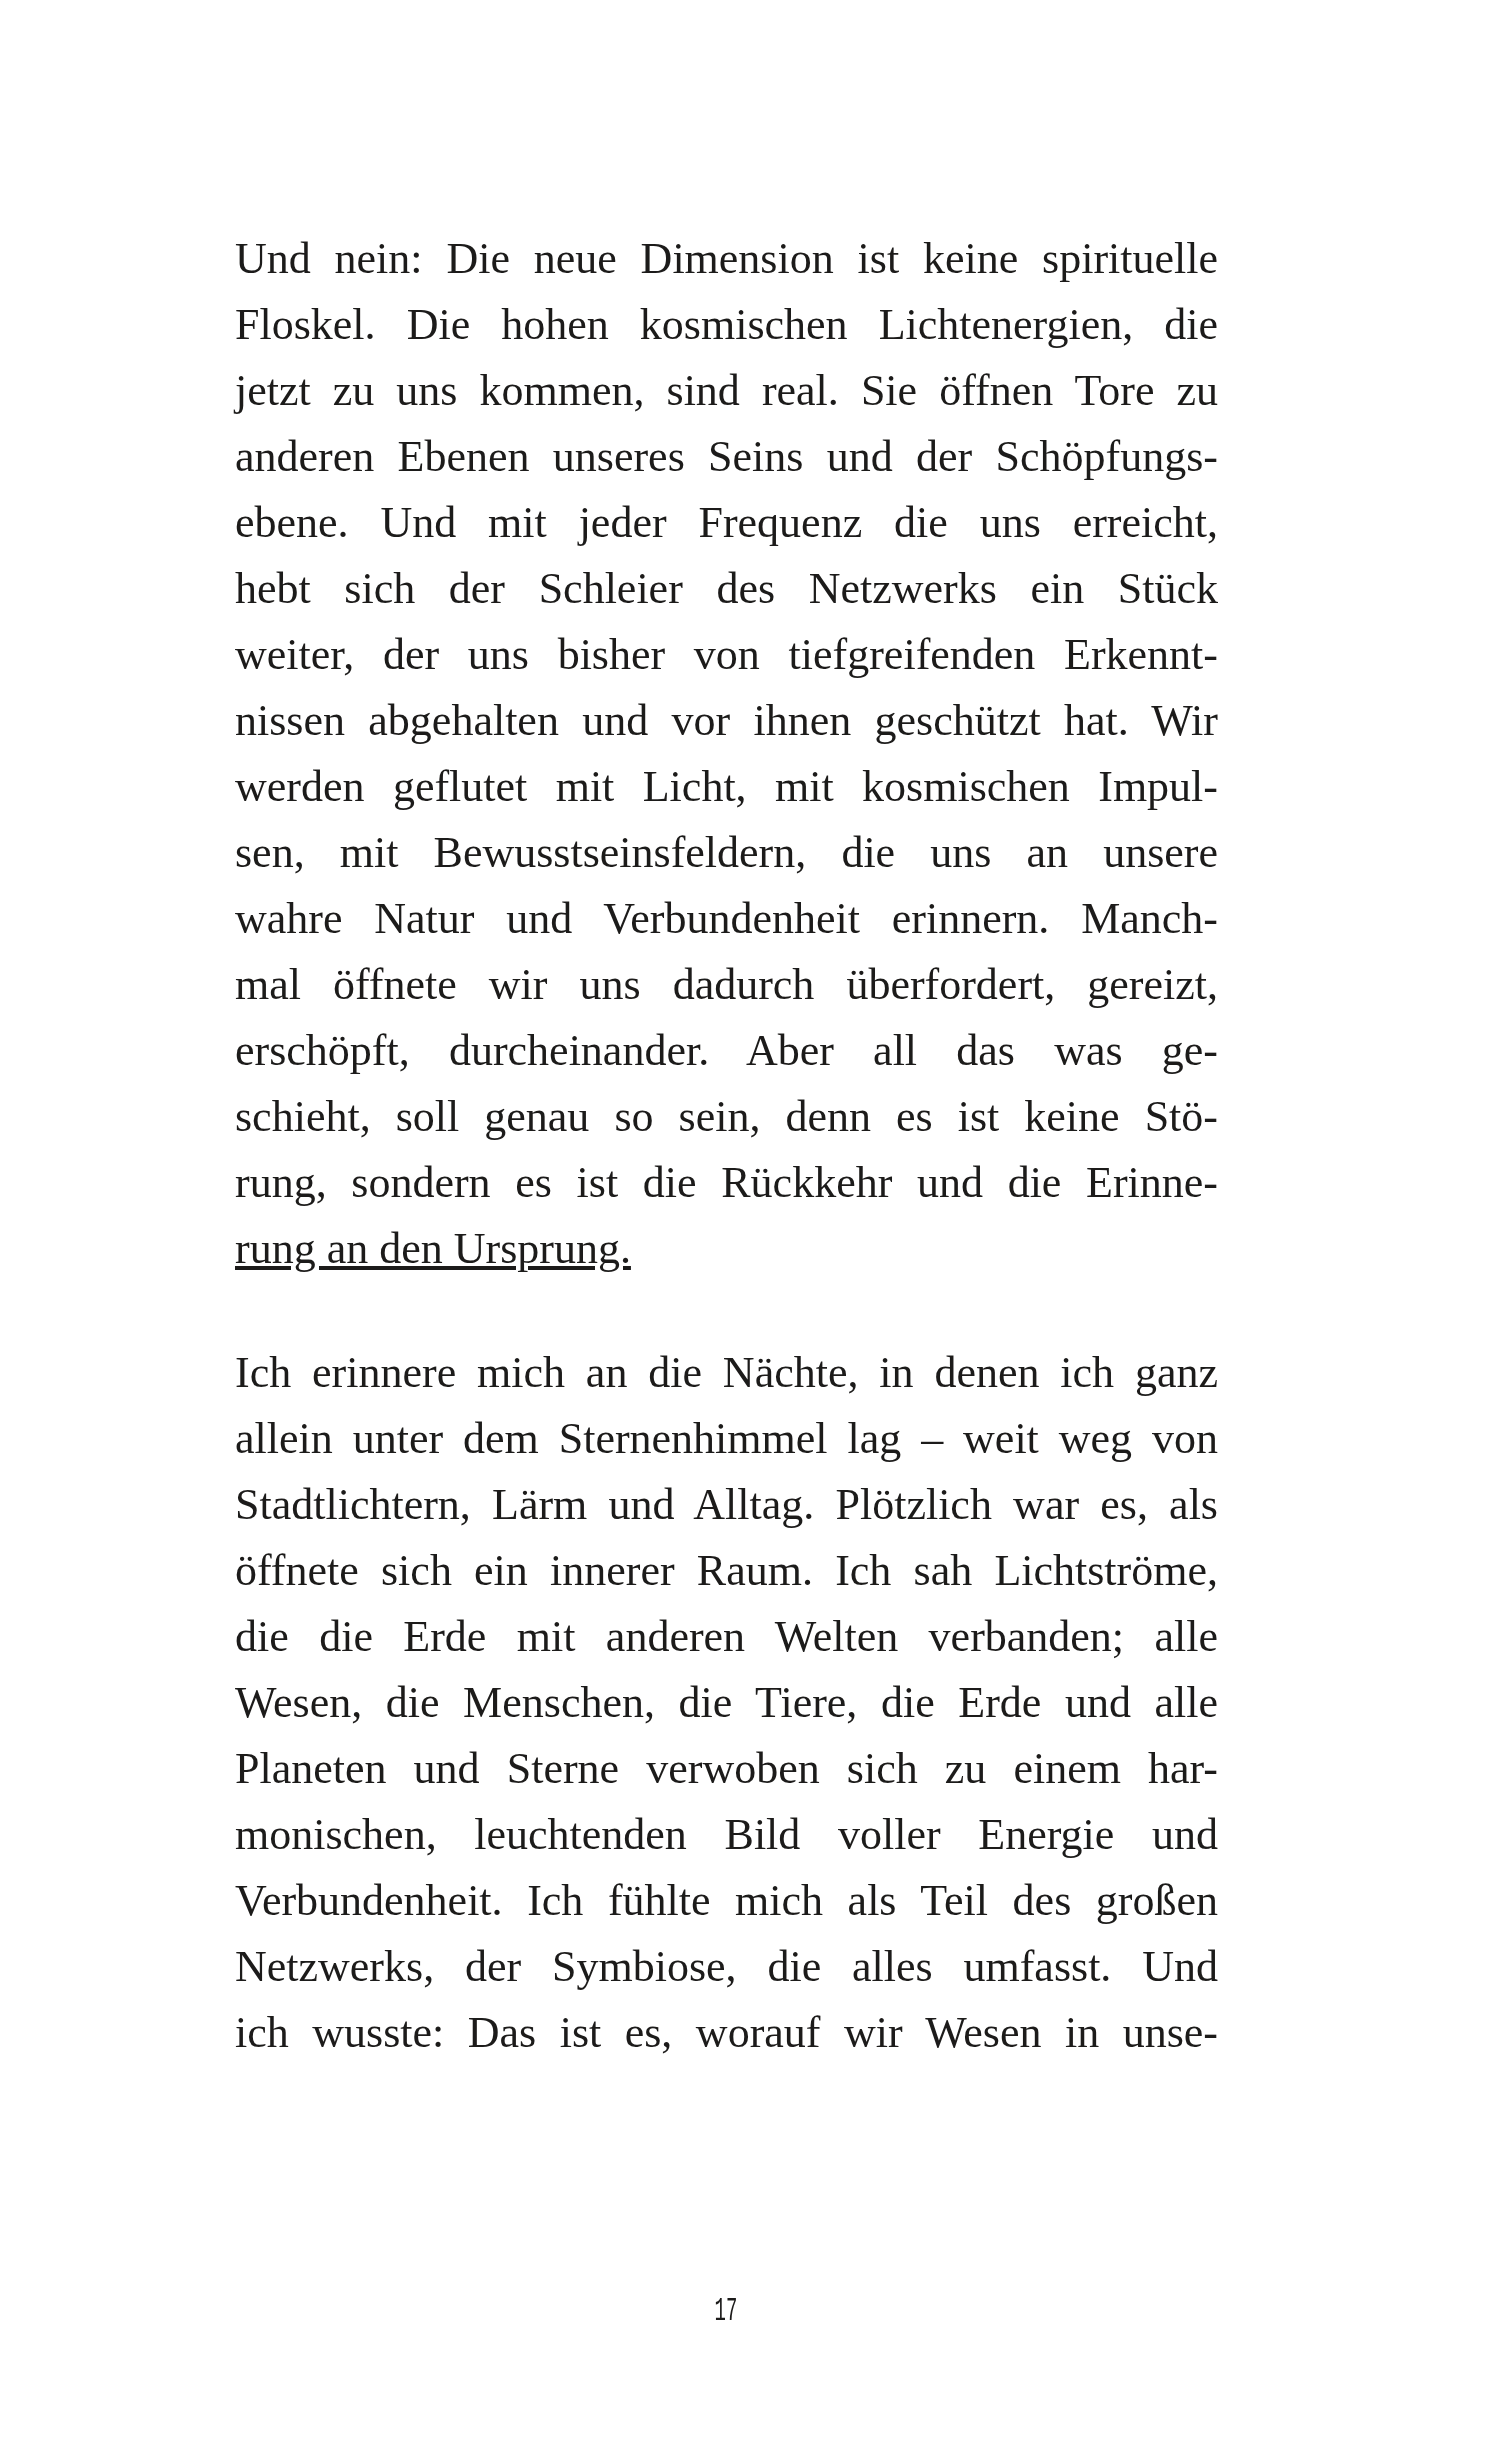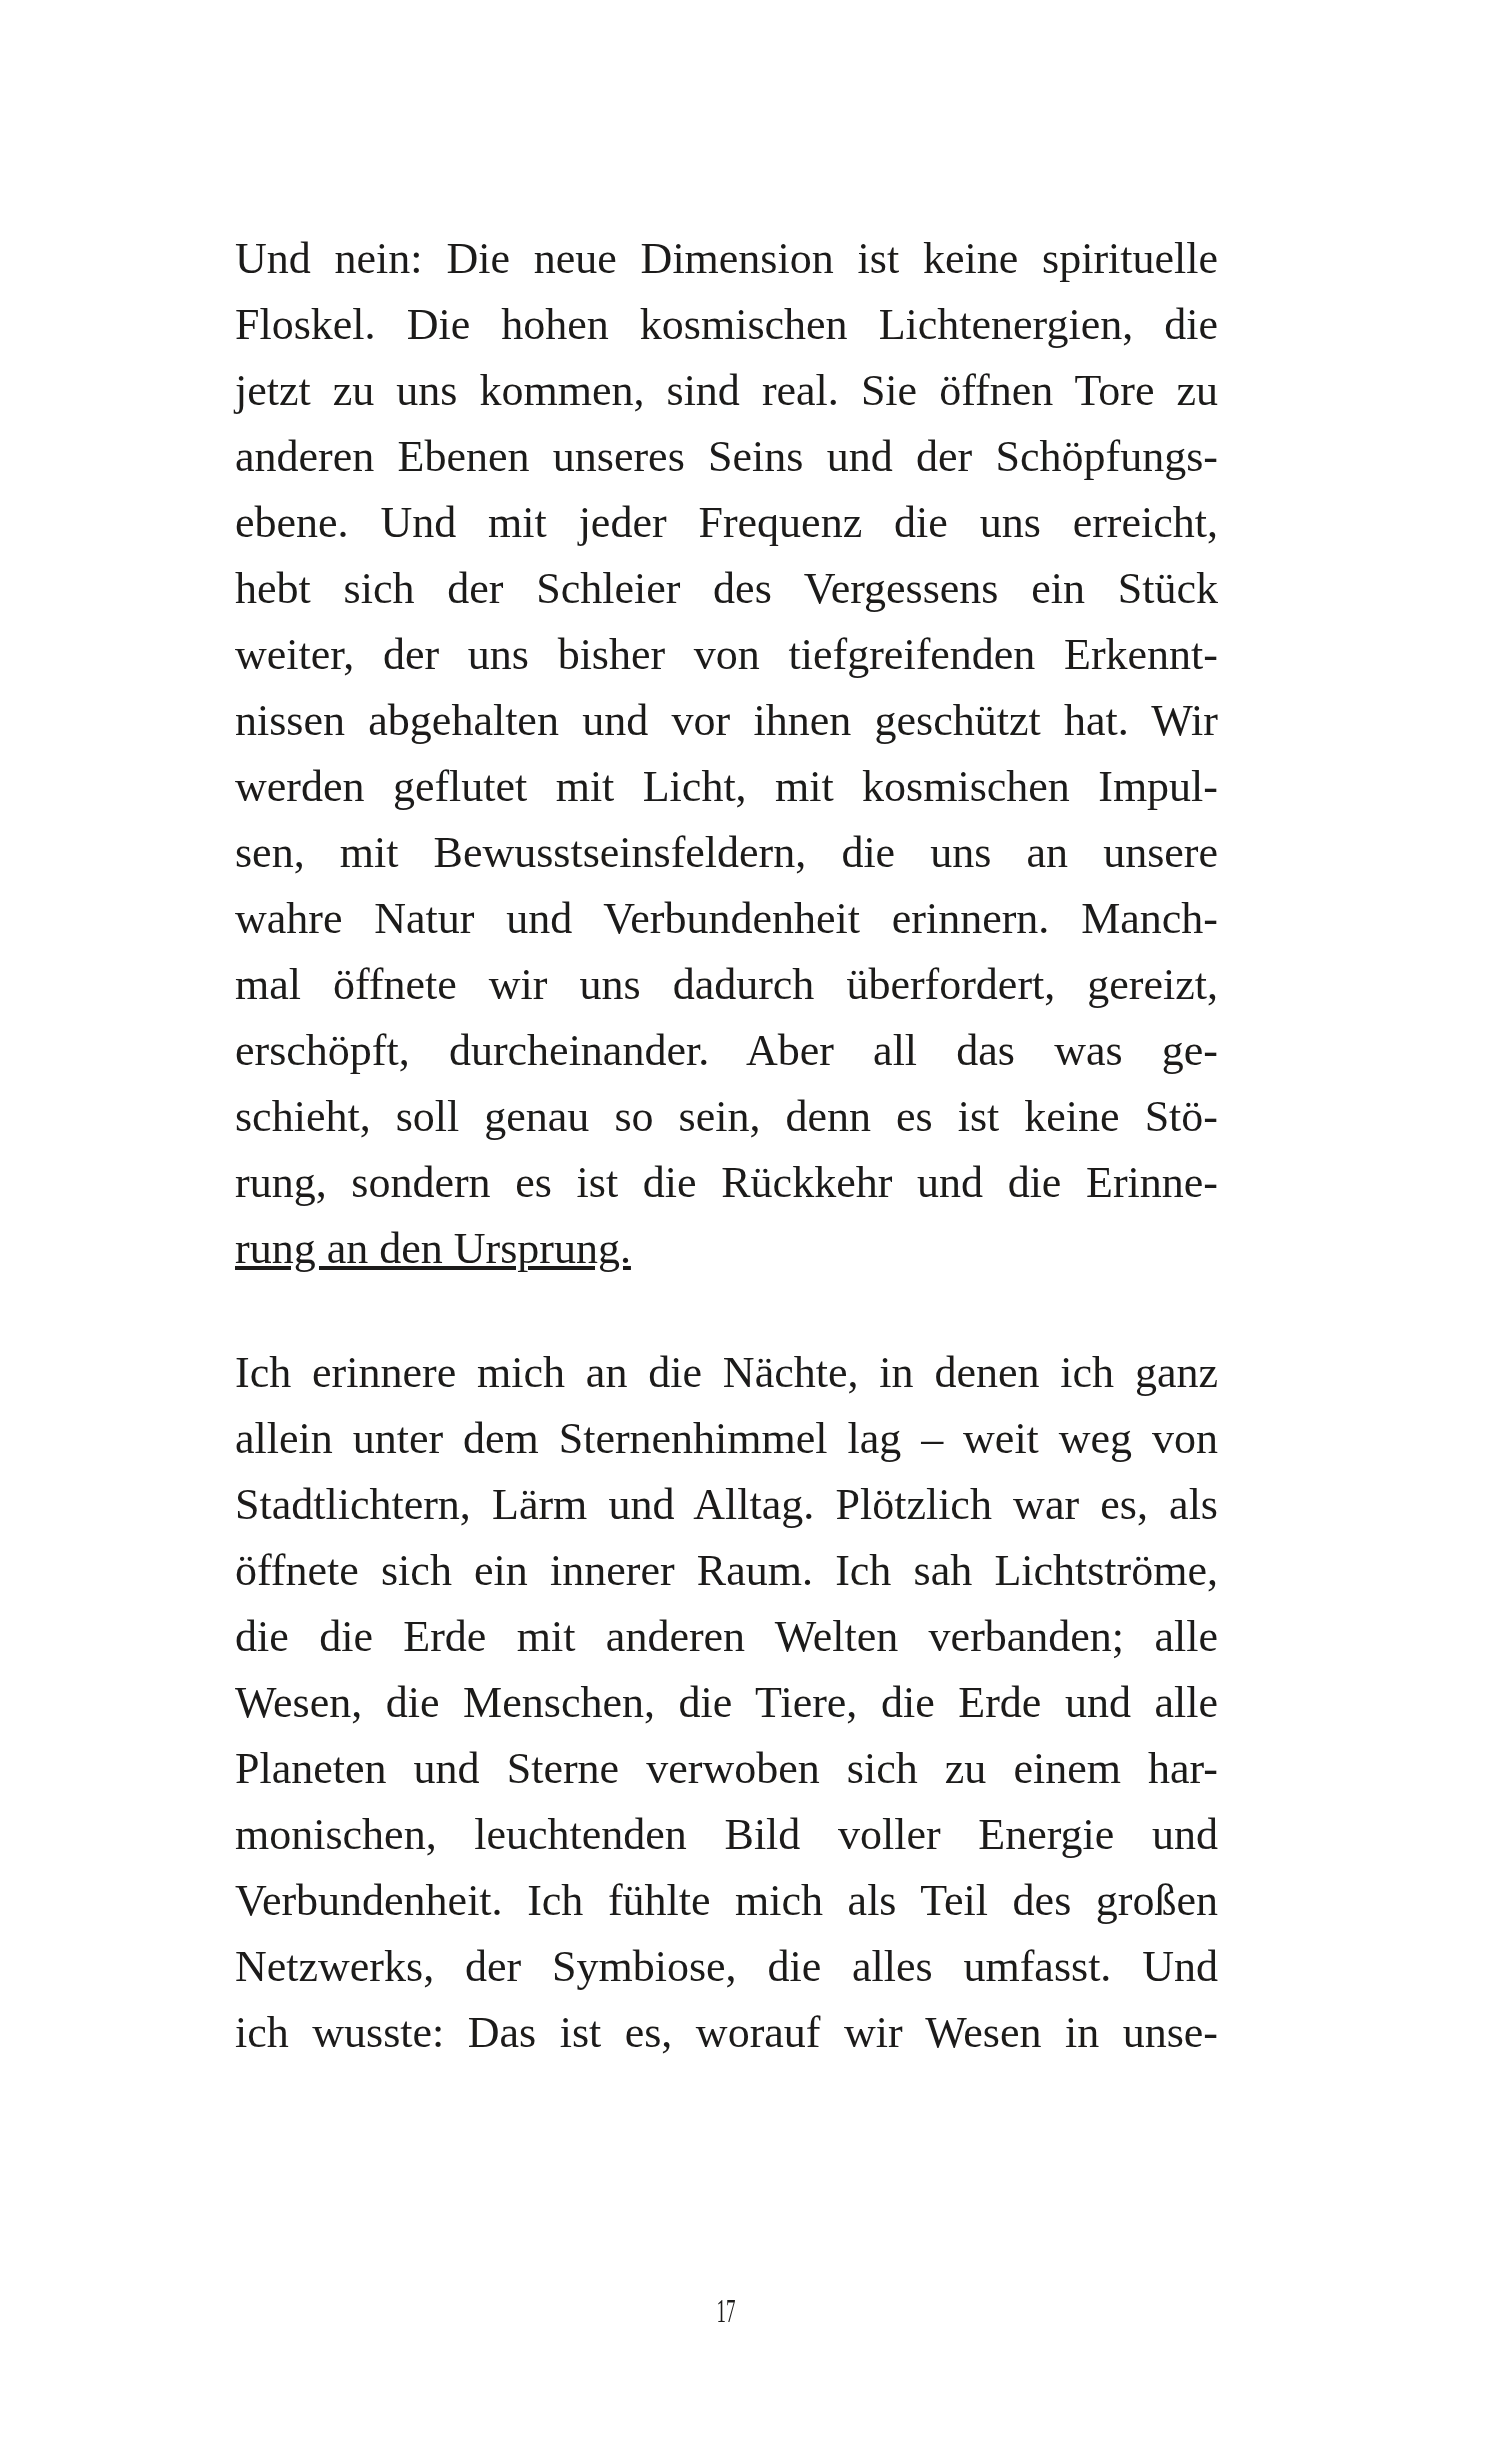--- a/index.html
+++ b/index.html
@@ -41,21 +41,21 @@
   .line.para-end {
     text-align-last: left;
     text-decoration: underline;
   }
   .page-number {
     position: absolute;
     top: 2294px;
     left: 726px;
     transform: translateX(-50%);
     color: #1c1b1a;
-    font-family: Liberation Serif, serif;
+    font-family: Liberation Mono, monospace;
     font-size: 34px;
     line-height: 34px;
   }
   .page-number .squeeze {
     display: inline-block;
     transform: scaleX(0.56);
     transform-origin: 50% 50%;
   }
 </style>
 </head>
@@ -64,21 +64,21 @@
 <div class="page">
 
   <div class="text-block">
 
     <div class="para">
       <div class="line">Und nein: Die neue Dimension ist keine spirituelle</div>
       <div class="line">Floskel. Die hohen kosmischen Lichtenergien, die</div>
       <div class="line">jetzt zu uns kommen, sind real. Sie öffnen Tore zu</div>
       <div class="line">anderen Ebenen unseres Seins und der Schöpfungs-</div>
       <div class="line">ebene. Und mit jeder Frequenz die uns erreicht,</div>
-      <div class="line">hebt sich der Schleier des Vergessens ein Stück</div>
+      <div class="line">hebt sich der Schleier des Netzwerks ein Stück</div>
       <div class="line">weiter, der uns bisher von tiefgreifenden Erkennt-</div>
       <div class="line">nissen abgehalten und vor ihnen geschützt hat. Wir</div>
       <div class="line">werden geflutet mit Licht, mit kosmischen Impul-</div>
       <div class="line">sen, mit Bewusstseinsfeldern, die uns an unsere</div>
       <div class="line">wahre Natur und Verbundenheit erinnern. Manch-</div>
       <div class="line">mal öffnete wir uns dadurch überfordert, gereizt,</div>
       <div class="line">erschöpft, durcheinander. Aber all das was ge-</div>
       <div class="line">schieht, soll genau so sein, denn es ist keine Stö-</div>
       <div class="line">rung, sondern es ist die Rückkehr und die Erinne-</div>
       <div class="line para-end">rung an den Ursprung.</div>

